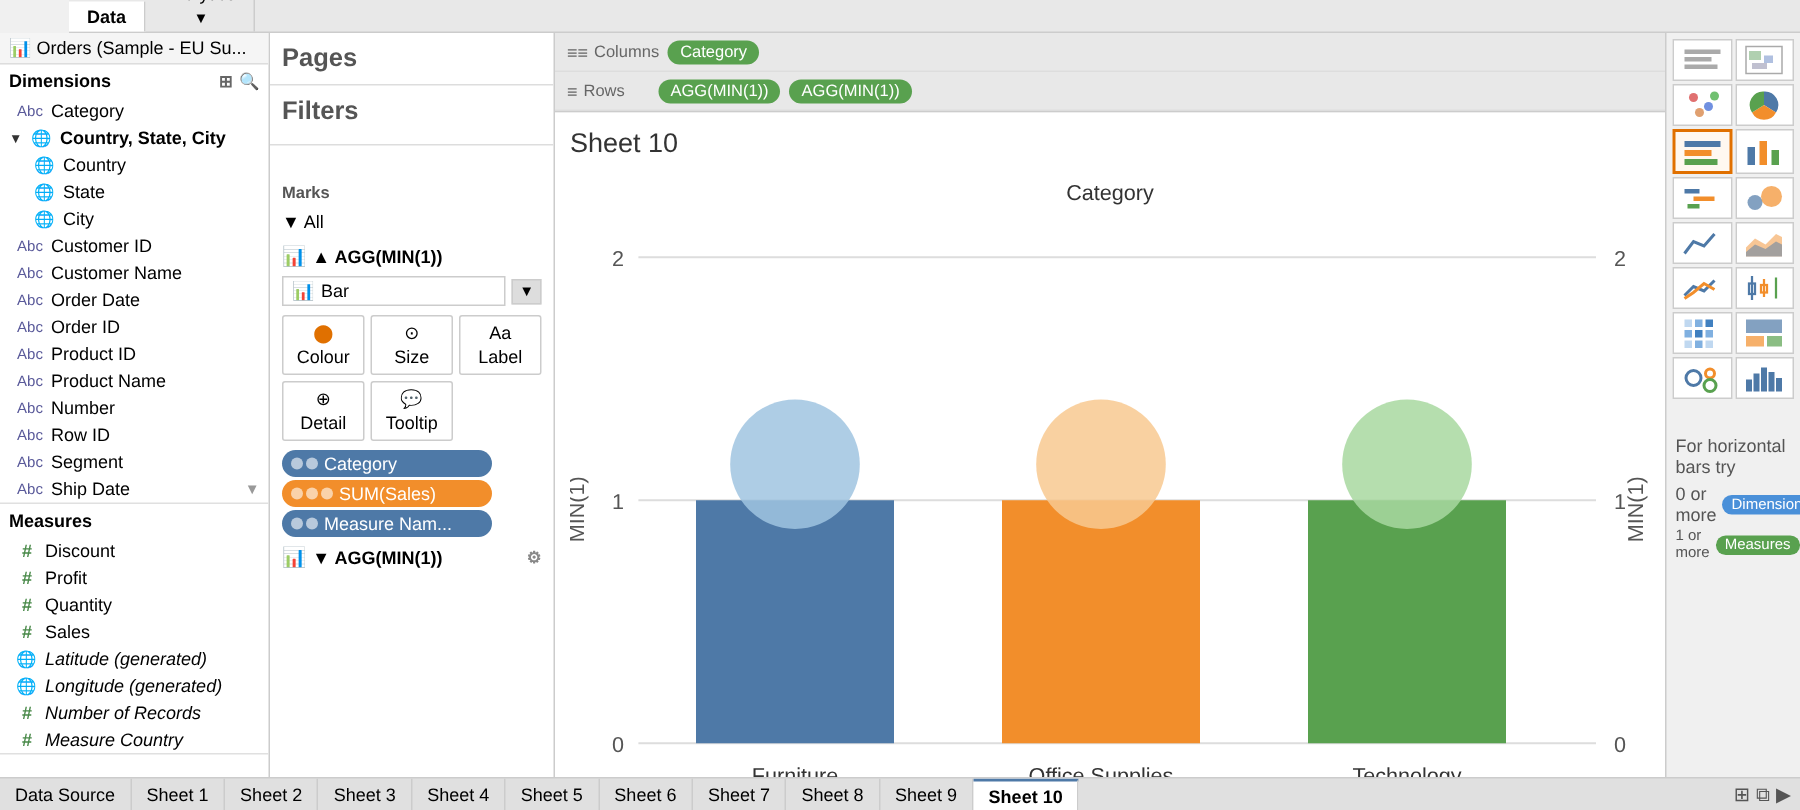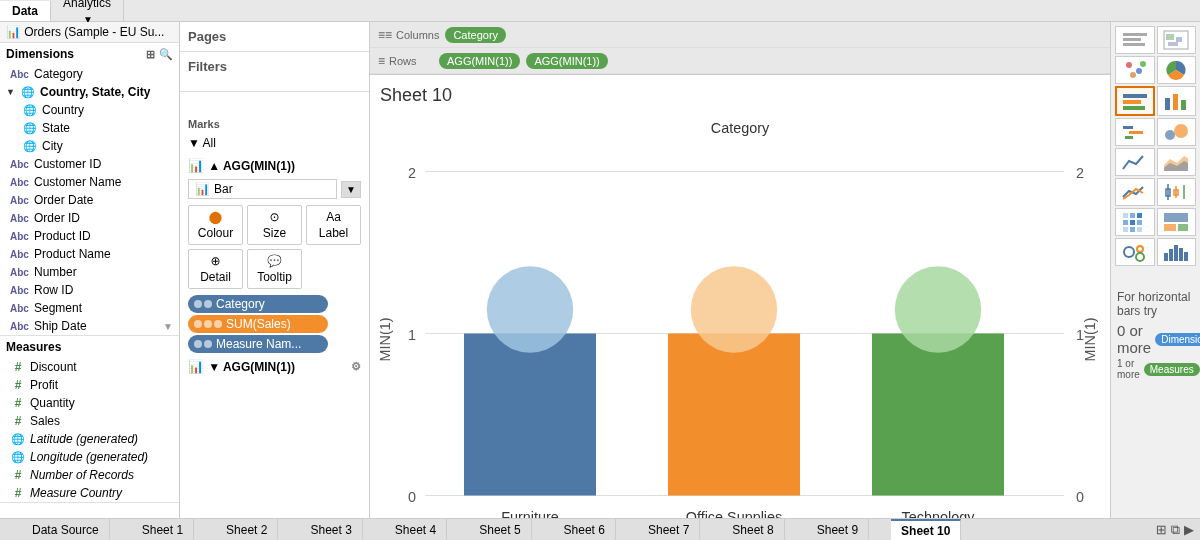--- a/index.html
+++ b/index.html
@@ -1,47 +1,47 @@
 <!DOCTYPE html>
 <html><head>
   <meta charset="utf-8">
   <style>
     * { box-sizing: border-box; margin: 0; padding: 0; font-family: 'Segoe UI', Arial, sans-serif; font-size: 12px; }
     body { background: #f0f0f0; width: 1200px; height: 540px; overflow: hidden; display: flex; flex-direction: column; }
 
     
-    .top-tabs { display: flex; background: #e8e8e8; border-bottom: 1px solid #ccc; height: 22px; align-items: center; }
+    .top-tabs { display: flex; background: #e8e8e8; border-bottom: 1px solid #ccc; height: 22px; align-items: flex-end; margin-left: 46px; }
     .top-tab { padding: 3px 12px; cursor: pointer; border-right: 1px solid #ccc; display: flex; align-items: center; font-size: 12px; }
     .top-tab.active { background: #fff; font-weight: bold; }
     .analytics-tab { display: flex; align-items: center; gap: 4px; flex-direction: column; }
     .tab-dropdown { margin-left: 2px; font-size: 10px; }
 
     
     .main-area { display: flex; flex: 1; overflow: hidden; }
 
     
     .left-sidebar { width: 180px; background: #fff; border-right: 1px solid #ccc; display: flex; flex-direction: column; overflow-y: auto; }
     .sidebar-icons { display: flex; gap: 4px; }
     .sidebar-icon { font-size: 11px; cursor: pointer; color: #666; }
 
     .orders-bar { padding: 3px 6px; background: #f5f5f5; border-bottom: 1px solid #ddd; font-size: 11px; display: flex; align-items: center; gap: 4px; white-space: nowrap; overflow: hidden; text-overflow: ellipsis; }
 
     .dim-section { border-bottom: 1px solid #e0e0e0; }
     .dim-title { font-weight: bold; padding: 4px 6px; display: flex; align-items: center; justify-content: space-between; font-size: 12px; }
     .dim-item { padding: 2px 6px 2px 10px; font-size: 11px; display: flex; align-items: center; gap: 4px; cursor: pointer; white-space: nowrap; }
     .dim-group { padding: 2px 6px 2px 6px; font-size: 11px; display: flex; align-items: center; gap: 4px; cursor: pointer; font-weight: bold; }
     .dim-subitem { padding: 2px 6px 2px 22px; font-size: 11px; display: flex; align-items: center; gap: 4px; cursor: pointer; }
-    .abc-label { color: #5a5a9a; font-size: 10px; font-weight: bold; min-width: 20px; }
+    .abc-label { color: #5a5a9a; font-size: 10px; font-weight: normal; min-width: 20px; text-align: center; }
     .globe-icon { color: #4a8a4a; font-size: 11px; min-width: 16px; text-align: center; }
     .hash-icon { color: #4a8a4a; font-size: 12px; min-width: 16px; text-align: center; font-weight: bold; }
 
     
     .middle-panel { width: 190px; background: #fff; border-right: 1px solid #ccc; display: flex; flex-direction: column; overflow-y: auto; }
     .pages-section { padding: 4px 8px; border-bottom: 1px solid #ddd; }
-    .section-label { font-weight: bold; font-size: 13px; color: #555; padding: 3px 0; }
+    .section-label { font-weight: bold; font-size: 17px; color: #555; padding: 3px 0; }
     .filters-section { padding: 4px 8px; border-bottom: 1px solid #ddd; min-height: 40px; }
     .marks-section { padding: 4px 8px; flex: 1; margin-top: 22px; }
     .marks-title { font-weight: bold; font-size: 11px; color: #555; margin-bottom: 4px; }
     .marks-all { display: flex; align-items: center; gap: 4px; padding: 2px 0; font-size: 11px; }
     .marks-group { margin-top: 4px; }
     .marks-group-header { display: flex; align-items: center; gap: 4px; padding: 2px 0; font-size: 11px; font-weight: bold; cursor: pointer; }
     .marks-chart-icon { font-size: 13px; color: #555; }
     .marks-dropdown { display: flex; align-items: center; gap: 4px; margin: 4px 0; }
     .marks-select { display: flex; align-items: center; gap: 4px; border: 1px solid #ccc; padding: 2px 6px; cursor: pointer; flex: 1; font-size: 11px; background: #fff; }
     .marks-dropdown-arrow { background: #ddd; border: 1px solid #ccc; padding: 2px 4px; cursor: pointer; font-size: 10px; }
@@ -71,21 +71,21 @@
     .right-panel { width: 90px; background: #f0f0f0; border-left: 1px solid #ccc; display: flex; flex-direction: column; padding: 4px; gap: 2px; overflow-y: auto; }
     .chart-type-grid { display: grid; grid-template-columns: 1fr 1fr; gap: 2px; }
     .chart-type-item { border: 1px solid #ccc; background: #fff; padding: 2px; cursor: pointer; text-align: center; display: flex; align-items: center; justify-content: center; min-height: 28px; }
     .chart-type-item.selected { border: 2px solid #e07000; background: #fff8f0; }
     .right-hint { font-size: 10px; color: #555; margin-top: 20px; padding: 2px; }
     .hint-pill-blue { background: #4a90d9; color: #fff; border-radius: 8px; padding: 1px 6px; font-size: 10px; display: inline-block; margin: 2px 0; }
     .hint-pill-green { background: #59a14f; color: #fff; border-radius: 8px; padding: 1px 6px; font-size: 10px; display: inline-block; margin: 2px 0; }
 
     
     .bottom-bar { background: #e0e0e0; border-top: 1px solid #ccc; display: flex; align-items: center; height: 22px; overflow: hidden; }
-    .bottom-tab { padding: 2px 10px; cursor: pointer; font-size: 11px; border-right: 1px solid #ccc; white-space: nowrap; display: flex; align-items: center; height: 100%; margin-left: 22px; }
+    .bottom-tab { padding: 2px 10px; cursor: pointer; font-size: 11px; border-right: 1px solid #ccc; white-space: nowrap; display: flex; align-items: center; height: 100%; }
     .bottom-tab.active { background: #fff; font-weight: bold; border-top: 2px solid #4e79a7; }
     .bottom-icons { margin-left: auto; display: flex; gap: 4px; padding: 0 6px; }
     .bottom-icon { font-size: 13px; color: #555; cursor: pointer; }
 
     
     .tree-expand { font-size: 9px; color: #333; cursor: pointer; min-width: 10px; }
   </style>
 </head>
 <body>
 
@@ -501,21 +501,21 @@
           <rect x="12" y="4" width="4" height="16" fill="#4e79a7"></rect>
           <rect x="17" y="7" width="4" height="13" fill="#4e79a7"></rect>
           <rect x="22" y="11" width="4" height="9" fill="#4e79a7"></rect>
         </svg>
       </div>
     </div>
 
     <div class="right-hint">
       <div style="margin-bottom:4px;">For horizontal bars try</div>
       <div style="margin-bottom:2px;display:flex;align-items:center;gap:4px;">
-        <span style="font-size:15px;">0 or more</span>
+        <span style="font-size:12px;">0 or more</span>
         <span class="hint-pill-blue">Dimensions</span>
       </div>
       <div style="display:flex;align-items:center;gap:4px;">
         <span style="font-size:10px;">1 or more</span>
         <span class="hint-pill-green">Measures</span>
       </div>
     </div>
   </div>
 
 </div>

